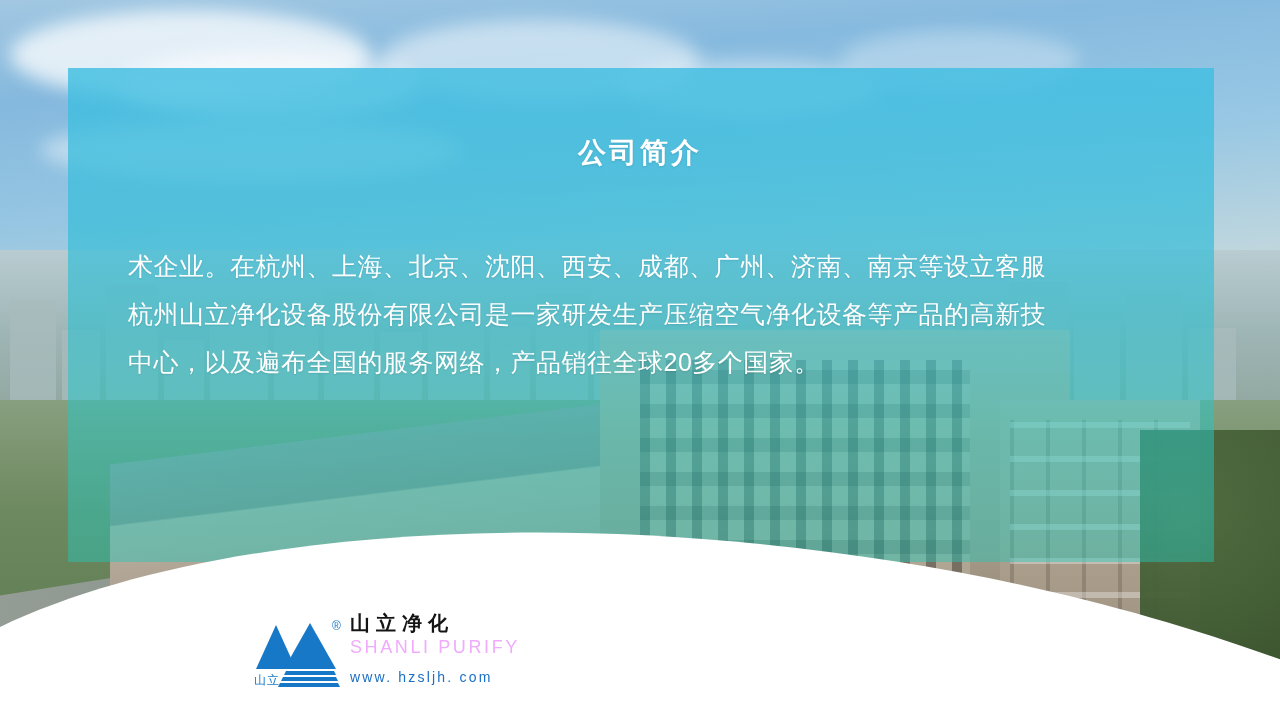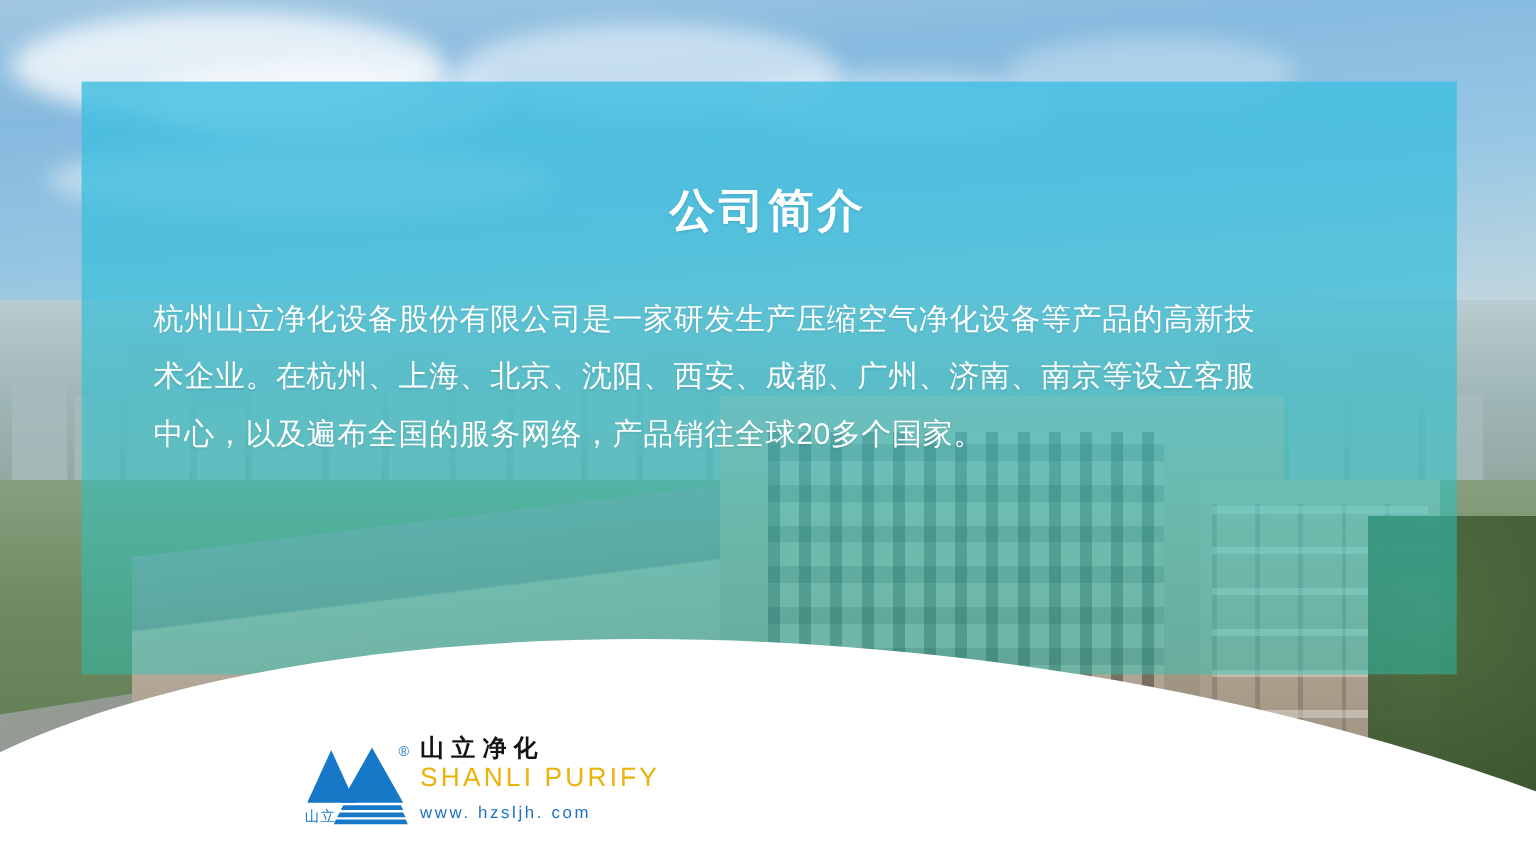--- a/index.html
+++ b/index.html
@@ -70,22 +70,22 @@
   .bg-veil{position:absolute;inset:0;background:linear-gradient(180deg,rgba(255,255,255,.06),rgba(0,0,0,.04));}
 
   
   .panel{
     position:absolute;left:68px;top:68px;width:1146px;height:494px;
     background:linear-gradient(180deg,rgba(64,190,226,.82) 0%,rgba(57,190,215,.72) 38%,rgba(42,196,190,.55) 72%,rgba(38,198,184,.46) 100%);
   }
 
   
   .title{
-    position:absolute;left:0;top:150px;width:1280px;text-align:center;
-    color:#ffffff;font-size:38px;font-weight:bold;letter-spacing:3px;
+    position:absolute;left:0;top:134px;width:1280px;text-align:center;
+    color:#ffffff;font-size:28px;font-weight:bold;letter-spacing:3px;
     text-shadow:0 1px 3px rgba(0,0,0,.12);
   }
   .body-text{
     position:absolute;left:128px;top:242px;width:980px;
     color:#ffffff;font-size:25px;line-height:48px;letter-spacing:.5px;
     text-shadow:0 1px 2px rgba(0,0,0,.10);
   }
   .body-text p{margin:0;white-space:nowrap;}
 
   
@@ -93,21 +93,21 @@
 
   
   .swoosh{position:absolute;left:0;top:480px;width:1280px;height:240px;}
 
   
   .logo{position:absolute;left:256px;top:608px;display:flex;align-items:flex-end;gap:10px;}
   .logo-mark{position:relative;width:84px;height:70px;}
   .logo-word{position:relative;padding-bottom:2px;}
   .logo-cn{font-size:20px;font-weight:bold;color:#141414;letter-spacing:6px;line-height:31px;
            font-family:"DejaVu Sans","Liberation Sans",sans-serif;}
-  .logo-en{font-size:22px;color:#eab308;letter-spacing:2.6px;line-height:19px;margin-top:-1px;}
+  .logo-en{font-size:18px;color:#f0abfc;letter-spacing:2.6px;line-height:19px;margin-top:-1px;}
   .logo-url{font-size:14px;color:#1a6fc4;letter-spacing:2.2px;line-height:16px;margin-top:12px;}
   .logo-reg{position:absolute;left:76px;top:2px;font-size:12px;color:#1778c8;}
   .mark-sub{position:absolute;left:-2px;bottom:-2px;font-size:12px;color:#1778c8;letter-spacing:1px;}
 </style>
 </head>
 <body>
 
 <div class="slide">
 
   <div class="bg">
@@ -148,22 +148,22 @@
     <div class="tower-right-win"></div>
     <div class="trees"></div>
     <div class="bg-veil"></div>
   </div>
 
   <div class="panel"></div>
 
   <div class="title">公司简介</div>
 
   <div class="body-text">
+    <p>术企业。在杭州、上海、北京、沈阳、西安、成都、广州、济南、南京等设立客服</p>
     <p>杭州山立净化设备股份有限公司是一家研发生产压缩空气净化设备等产品的高新技</p>
-    <p>术企业。在杭州、上海、北京、沈阳、西安、成都、广州、济南、南京等设立客服</p>
     <p>中心，以及遍布全国的服务网络，产品销往全球20多个国家。</p>
   </div>
 
   <svg class="swoosh" viewBox="0 0 1280 240" preserveAspectRatio="none">
     <path d="M470,90 C700,78 980,115 1232,172 C1010,152 760,132 530,112 C505,108 482,100 470,90 Z" fill="#29abd4"></path>
     <path d="M470,90 C700,78 980,115 1232,172 C1238,174 1242,176 1240,178 C1000,140 720,110 520,106 C498,104 478,98 470,90 Z" fill="#2fb3d8"></path>
   </svg>
 
   <svg class="white-curve" viewBox="0 0 1280 250" preserveAspectRatio="none">
     <path d="M-40,250 L-40,178 C120,84 420,40 760,74 C1000,98 1180,150 1330,208 L1330,250 Z" fill="#ffffff"></path>

